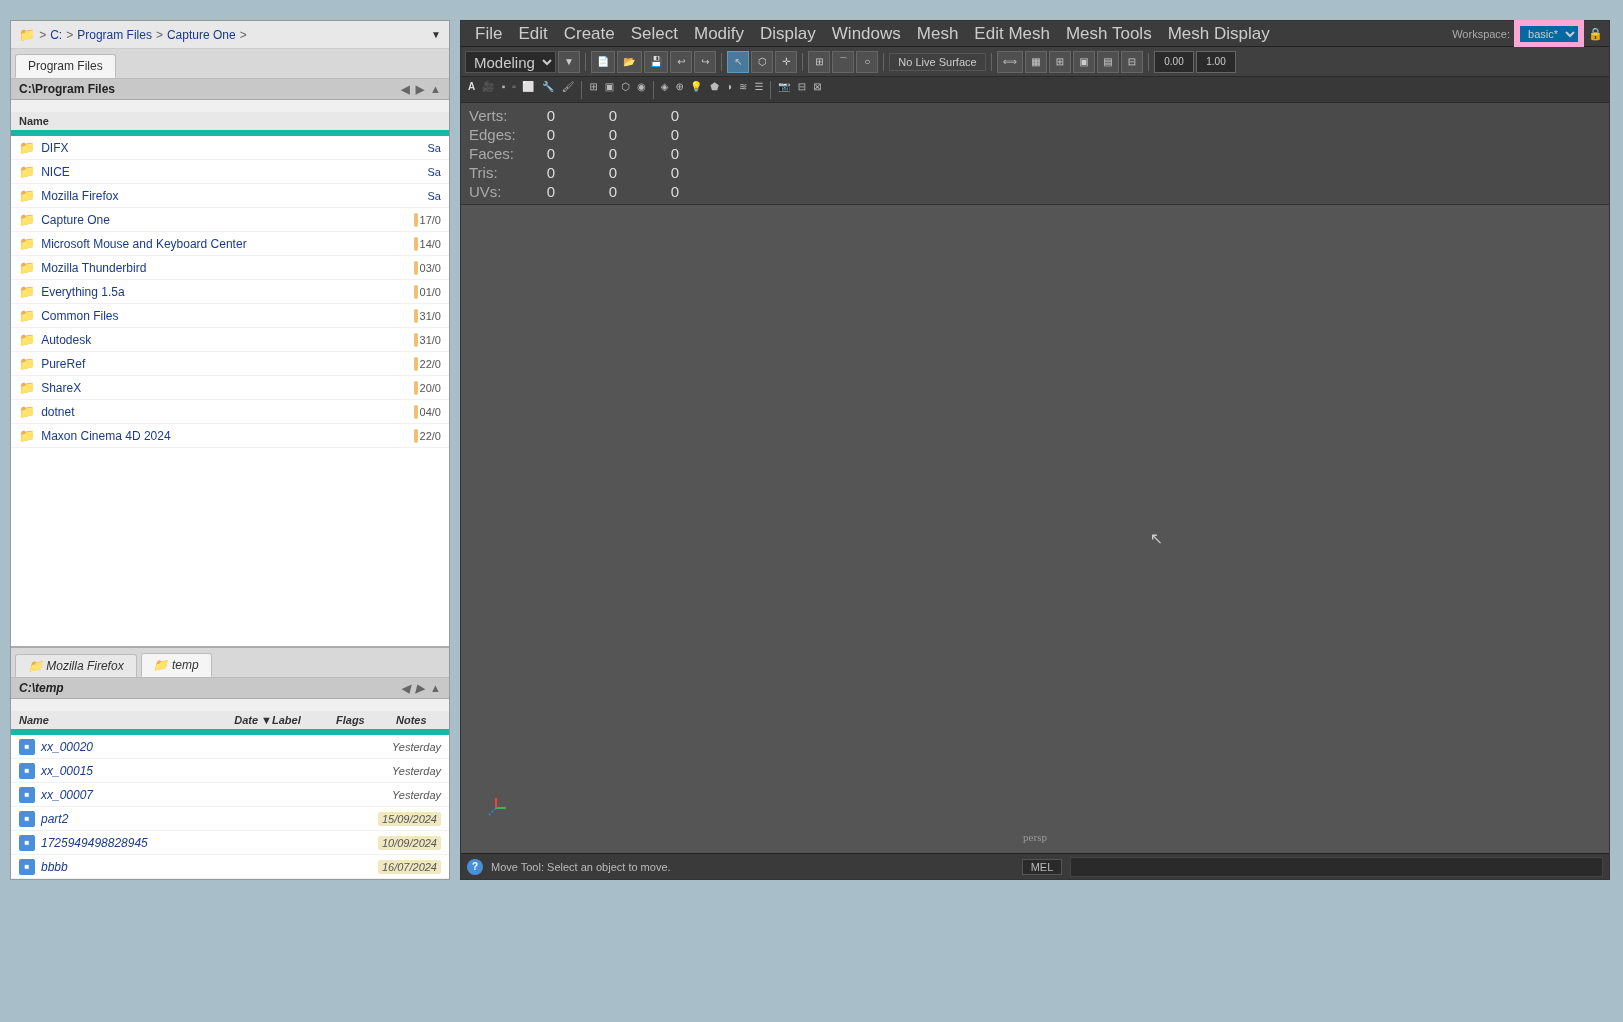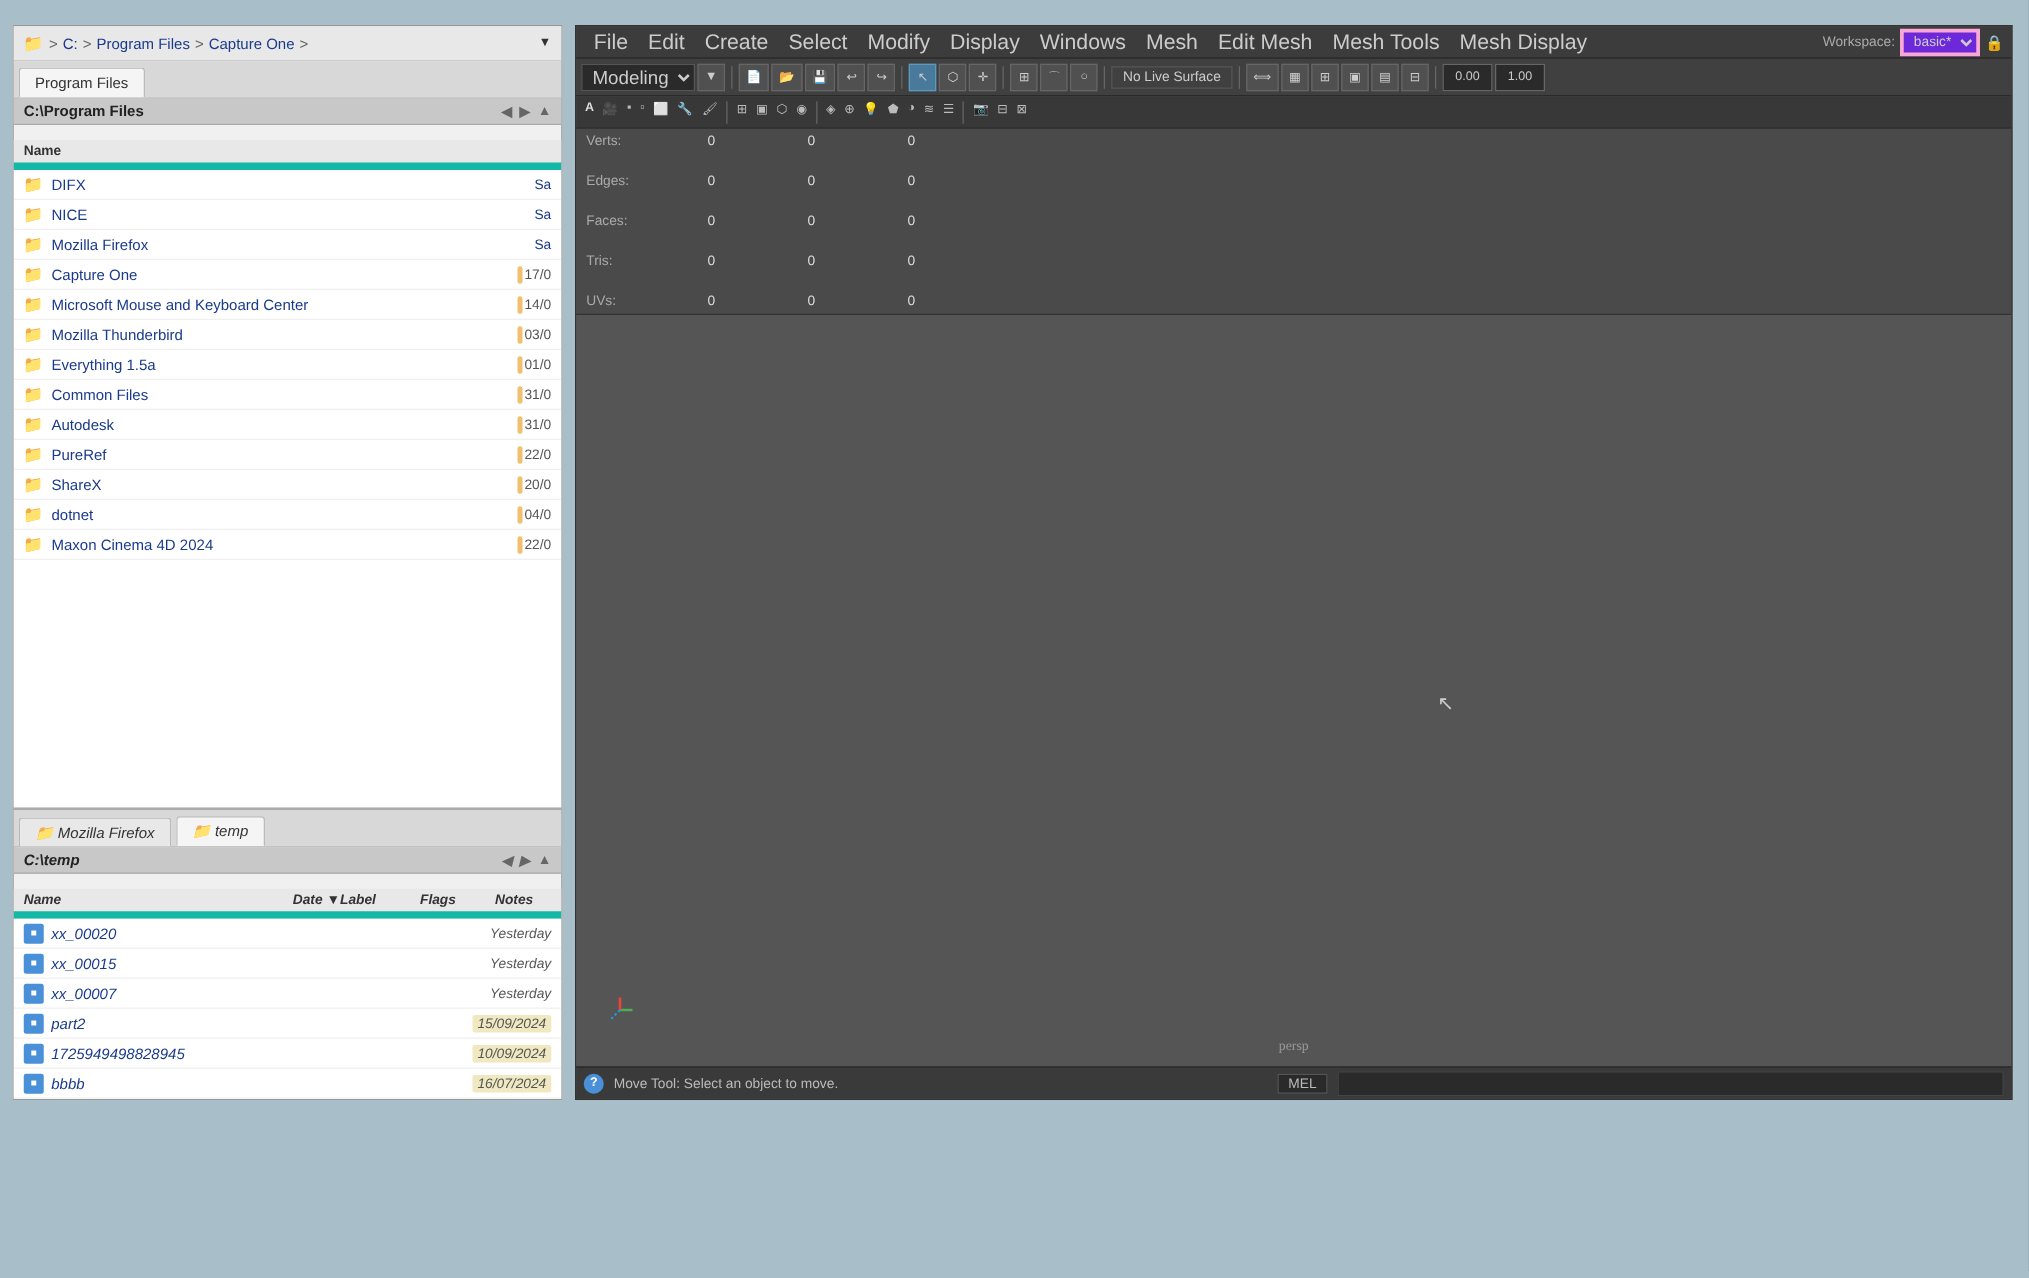--- a/index.html
+++ b/index.html
@@ -239,23 +239,23 @@
       padding: 2px 8px;
       cursor: pointer;
     }
     .workspace-label {
       color: #aaa;
       font-size: 11px;
       margin-left: auto;
       margin-right: 4px;
     }
     .workspace-select {
-      background: #6d28d9;
+      background: #0369a1;
       color: #ccc;
-      border: 3px solid #f9a8d4;
+      border: 6px solid #f9a8d4;
       font-size: 11px;
       padding: 1px 4px;
       text-align: right;
     }
     .lock-icon {
       color: #888;
       margin-left: 4px;
       font-size: 12px;
     }
 
@@ -343,22 +343,22 @@
 
     
     .mesh-info {
       background: #4a4a4a;
       padding: 4px 8px;
       border-bottom: 1px solid #333;
     }
     .mesh-info-grid {
       display: grid;
       grid-template-columns: 50px 60px 60px 60px;
-      gap: 20px;
-      font-size: 11px;
+      gap: 2px;
+      font-size: 15px;
     }
     .mesh-label { color: #aaa; }
     .mesh-val { color: #ddd; text-align: center; }
 
     
     .viewport-3d {
       flex: 1;
       background: #555555;
       position: relative;
     }

